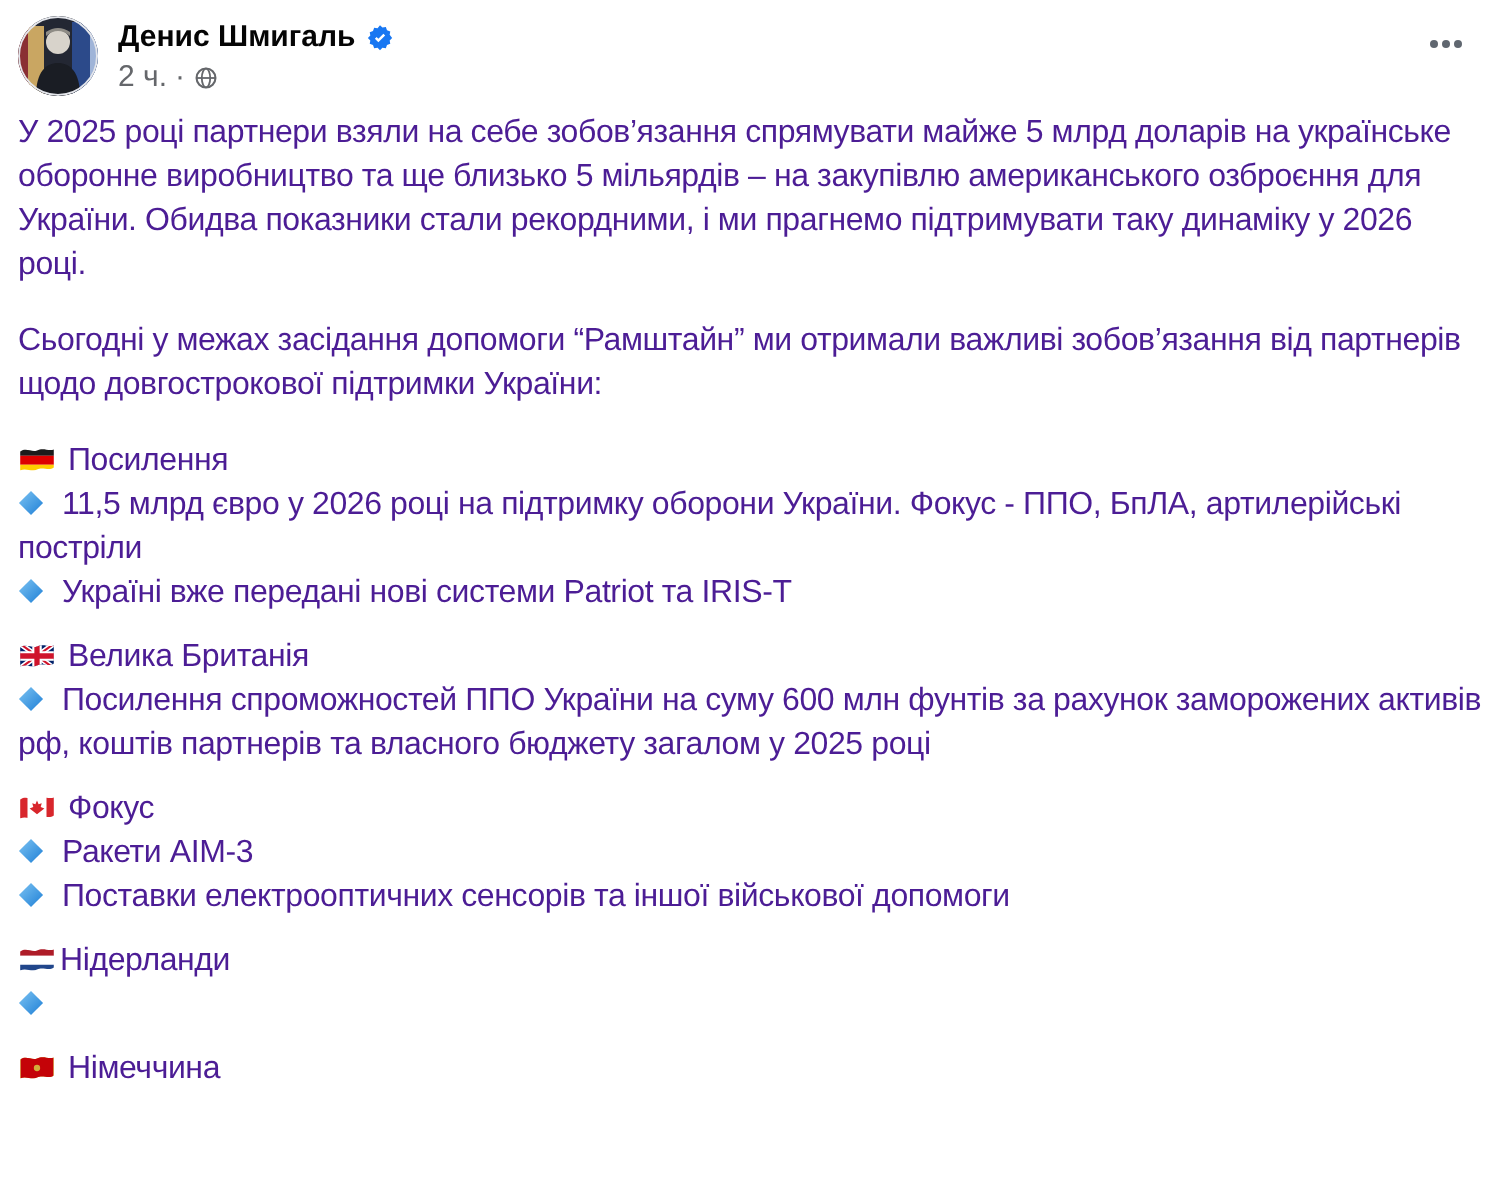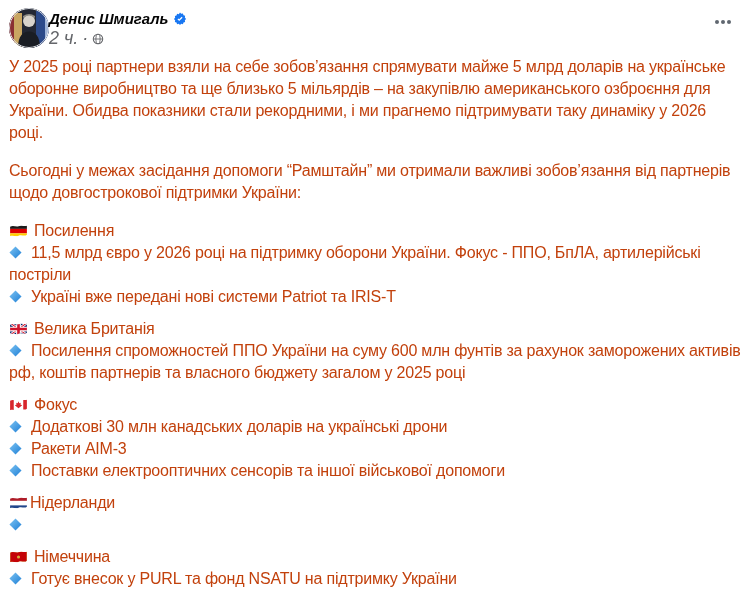--- a/index.html
+++ b/index.html
@@ -1,34 +1,34 @@
 <!DOCTYPE html>
 <html><head>
 <meta charset="utf-8">
 <style>
   html,body{margin:0;padding:0;background:#fff;}
   .post{
     width:751px;height:590px;background:#ffffff;overflow:hidden;
     font-family:"Liberation Sans",sans-serif;color:#050505;position:relative;
   }
   
-  .header{position:relative;display:flex;padding:8px 9px 0 9px;font-style:italic;}
+  .header{position:relative;display:flex;gap:10px;padding:8px 9px 0 9px;}
   .avatar{width:40px;height:40px;border-radius:50%;overflow:hidden;flex:0 0 40px;cursor:pointer;}
   .avatar svg{display:block;}
   .hinfo{display:flex;flex-direction:column;justify-content:center;}
   .name-row{display:flex;align-items:center;gap:5px;font-size:15px;font-weight:700;line-height:19px;}
   .name-row a{color:#050505;text-decoration:none;cursor:pointer;}
   .badge{width:14px;height:14px;display:inline-block;}
-  .meta-row{display:flex;align-items:center;gap:4px;font-size:18px;color:#65676B;line-height:17px;margin-top:2px;}
+  .meta-row{display:flex;align-items:center;gap:4px;font-size:15px;color:#65676B;line-height:17px;margin-top:2px;}
   .meta-row a{color:#65676B;text-decoration:none;cursor:pointer;}
   .globe{width:12px;height:12px;display:inline-block;}
   .more-btn{position:absolute;top:10px;right:14px;width:28px;height:24px;border:none;background:transparent;
     display:flex;align-items:center;justify-content:center;cursor:pointer;border-radius:4px;padding:0;}
   
-  .body{padding:8px 9px 0 9px;font-size:16px;line-height:22px;letter-spacing:-0.2px;color:#c2410c;}
+  .body{padding:8px 9px 0 9px;font-size:16px;line-height:22px;letter-spacing:-0.2px;color:#4c1d95;}
   .body p{margin:0 0 16px 0;}
   .section{margin:0 0 10px 0;}
   .section:last-child{margin-bottom:0;}
   .country{white-space:nowrap;}
   .flag{width:19px;height:14px;vertical-align:-2px;margin-right:6px;display:inline-block;}
   .flag.tight{margin-right:2px;}
   .dia{width:13px;height:13px;vertical-align:-1px;margin-right:9px;display:inline-block;}
   .hidden-defs{position:absolute;width:0;height:0;}
 </style>
 </head>
@@ -144,25 +144,20 @@
             <rect width="36" height="26" fill="#ffffff"></rect>
             <rect x="0" y="0" width="9" height="26" fill="#D8262C"></rect>
             <rect x="27" y="0" width="9" height="26" fill="#D8262C"></rect>
             <polygon points="18,6 19.5,9.5 22.5,8.5 21.5,12 25,13.5 18,19 11,13.5 14.5,12 13.5,8.5 16.5,9.5" fill="#D8262C"></polygon>
           </g>
         </svg><span>Фокус</span>
       </div>
       <div>
         <svg class="dia" viewBox="0 0 14 14">
             <polygon points="7,0.5 13.5,7 7,13.5 0.5,7" fill="url(#diagrad)"></polygon>
-          </svg><span>Додаткові 30 млн канадських доларів на українські дрони</span>
-      </div>
-      <div>
-        <svg class="dia" viewBox="0 0 14 14">
-            <polygon points="7,0.5 13.5,7 7,13.5 0.5,7" fill="url(#diagrad)"></polygon>
           </svg><span>Ракети AIM-3</span>
       </div>
       <div>
         <svg class="dia" viewBox="0 0 14 14">
             <polygon points="7,0.5 13.5,7 7,13.5 0.5,7" fill="url(#diagrad)"></polygon>
           </svg><span>Поставки електрооптичних сенсорів та іншої військової допомоги</span>
       </div>
     </div>
 
     <div class="section">
@@ -185,21 +180,16 @@
     <div class="section">
       <div class="country">
         <svg class="flag" viewBox="0 0 36 26">
           <g clip-path="url(#waveclip)">
             <rect width="36" height="26" fill="#D3AE3B"></rect>
             <rect x="2.5" y="2.5" width="31" height="21" fill="#C40308"></rect>
             <circle cx="18" cy="13" r="3" fill="#D3AE3B"></circle>
           </g>
         </svg><span>Німеччина</span>
       </div>
-      <div>
-        <svg class="dia" viewBox="0 0 14 14">
-            <polygon points="7,0.5 13.5,7 7,13.5 0.5,7" fill="url(#diagrad)"></polygon>
-          </svg><span>Готує внесок у PURL та фонд NSATU на підтримку України</span>
-      </div>
     </div>
 
   </div>
 </div>
 
 </body></html>

